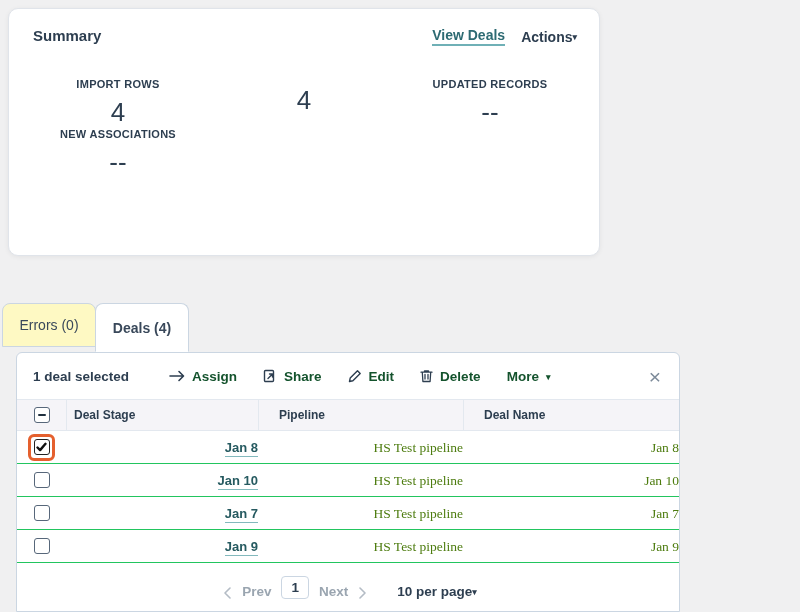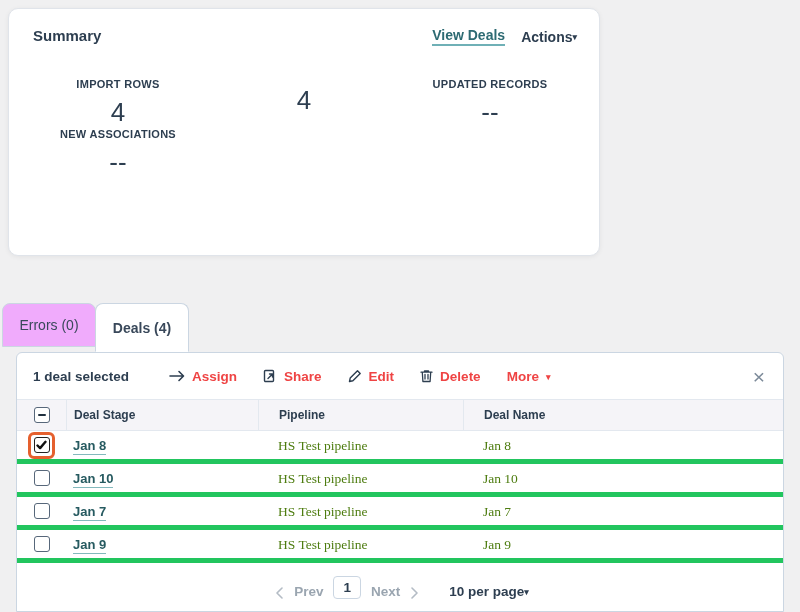--- a/index.html
+++ b/index.html
@@ -42,46 +42,46 @@
   .stat-label { font-size:11px; font-weight:bold; letter-spacing:.3px; }
   .stat-value { font-size:26px; margin-top:7px; font-weight:400; }
   
   .tabs { display:flex; margin:47px 0 0 2px; height:44px; position:relative; z-index:2; }
   .tab {
     display:flex; align-items:center;
     padding:0 14px;
     font-size:14px;
     border:1px solid #cbd6e2;
     border-radius:8px 8px 0 0;
-    background:#f0abfc;
+    background:#fef9c3;
     color:#39485a;
     cursor:pointer;
     min-width:94px; justify-content:center;
   }
   .tab + .tab { margin-left:-1px; }
   .tab.active { background:#fff; font-weight:bold; border-bottom-color:#fff; height:49px; }
   
   .table-card {
     margin:5px 16px 0;
-    width:768px; height:260px;
+    width:664px; height:260px;
     background:#fff;
     border:1px solid #cbd6e2;
     border-radius:6px 6px 0 0;
     position:relative; z-index:1;
     overflow:hidden;
   }
   .toolbar {
     display:flex; align-items:center;
     height:47px; padding:0 16px;
     border-bottom:1px solid #e3e8ef;
   }
   .selected-text { font-size:13.5px; font-weight:bold; margin-right:40px; }
   .tool-btn {
     display:flex; align-items:center; gap:7px;
-    font-size:13.5px; font-weight:bold; color:#ef4444;
+    font-size:13.5px; font-weight:bold; color:#14532d;
     margin-right:26px; cursor:pointer; background:none; border:none;
     font-family:inherit;
   }
   .tool-btn svg { display:block; }
   .close-btn {
     margin-left:auto; color:#7c8a99; font-size:21px; line-height:1;
     cursor:pointer; font-weight:400; padding:0 2px;
   }
   
   .thead, .trow {
@@ -92,21 +92,21 @@
   .thead {
     height:31px;
     background:#f5f4f8;
     border-bottom:1px solid #e3e8ef;
   }
   .thead .cell { border-left:1px solid #e3e8ef; height:100%; display:flex; align-items:center; }
   .thead .cell:first-child { border-left:none; justify-content:center; }
   .th-label { font-size:12px; font-weight:bold; }
   .cell.stage-cell { padding-left:7px; }
   .cell.pipe-cell, .cell.name-cell { padding-left:20px; }
-  .trow { height:33px; border-bottom:5px solid #22c55e; }
+  .trow { height:33px; border-bottom:1px solid #22c55e;text-align:right; }
   .trow .cell:first-child { display:flex; justify-content:center; }
   .deal-link {
     font-size:13px; font-weight:bold; color:#265a60;
     border-bottom:1.5px solid #83b9bd; padding-bottom:1px; cursor:pointer;
   }
   .body-text { font-size:13.5px; color:#4d7c0f;font-family:Liberation Serif, serif; }
   
   .cb {
     width:16px; height:16px;
     background:#fff;

